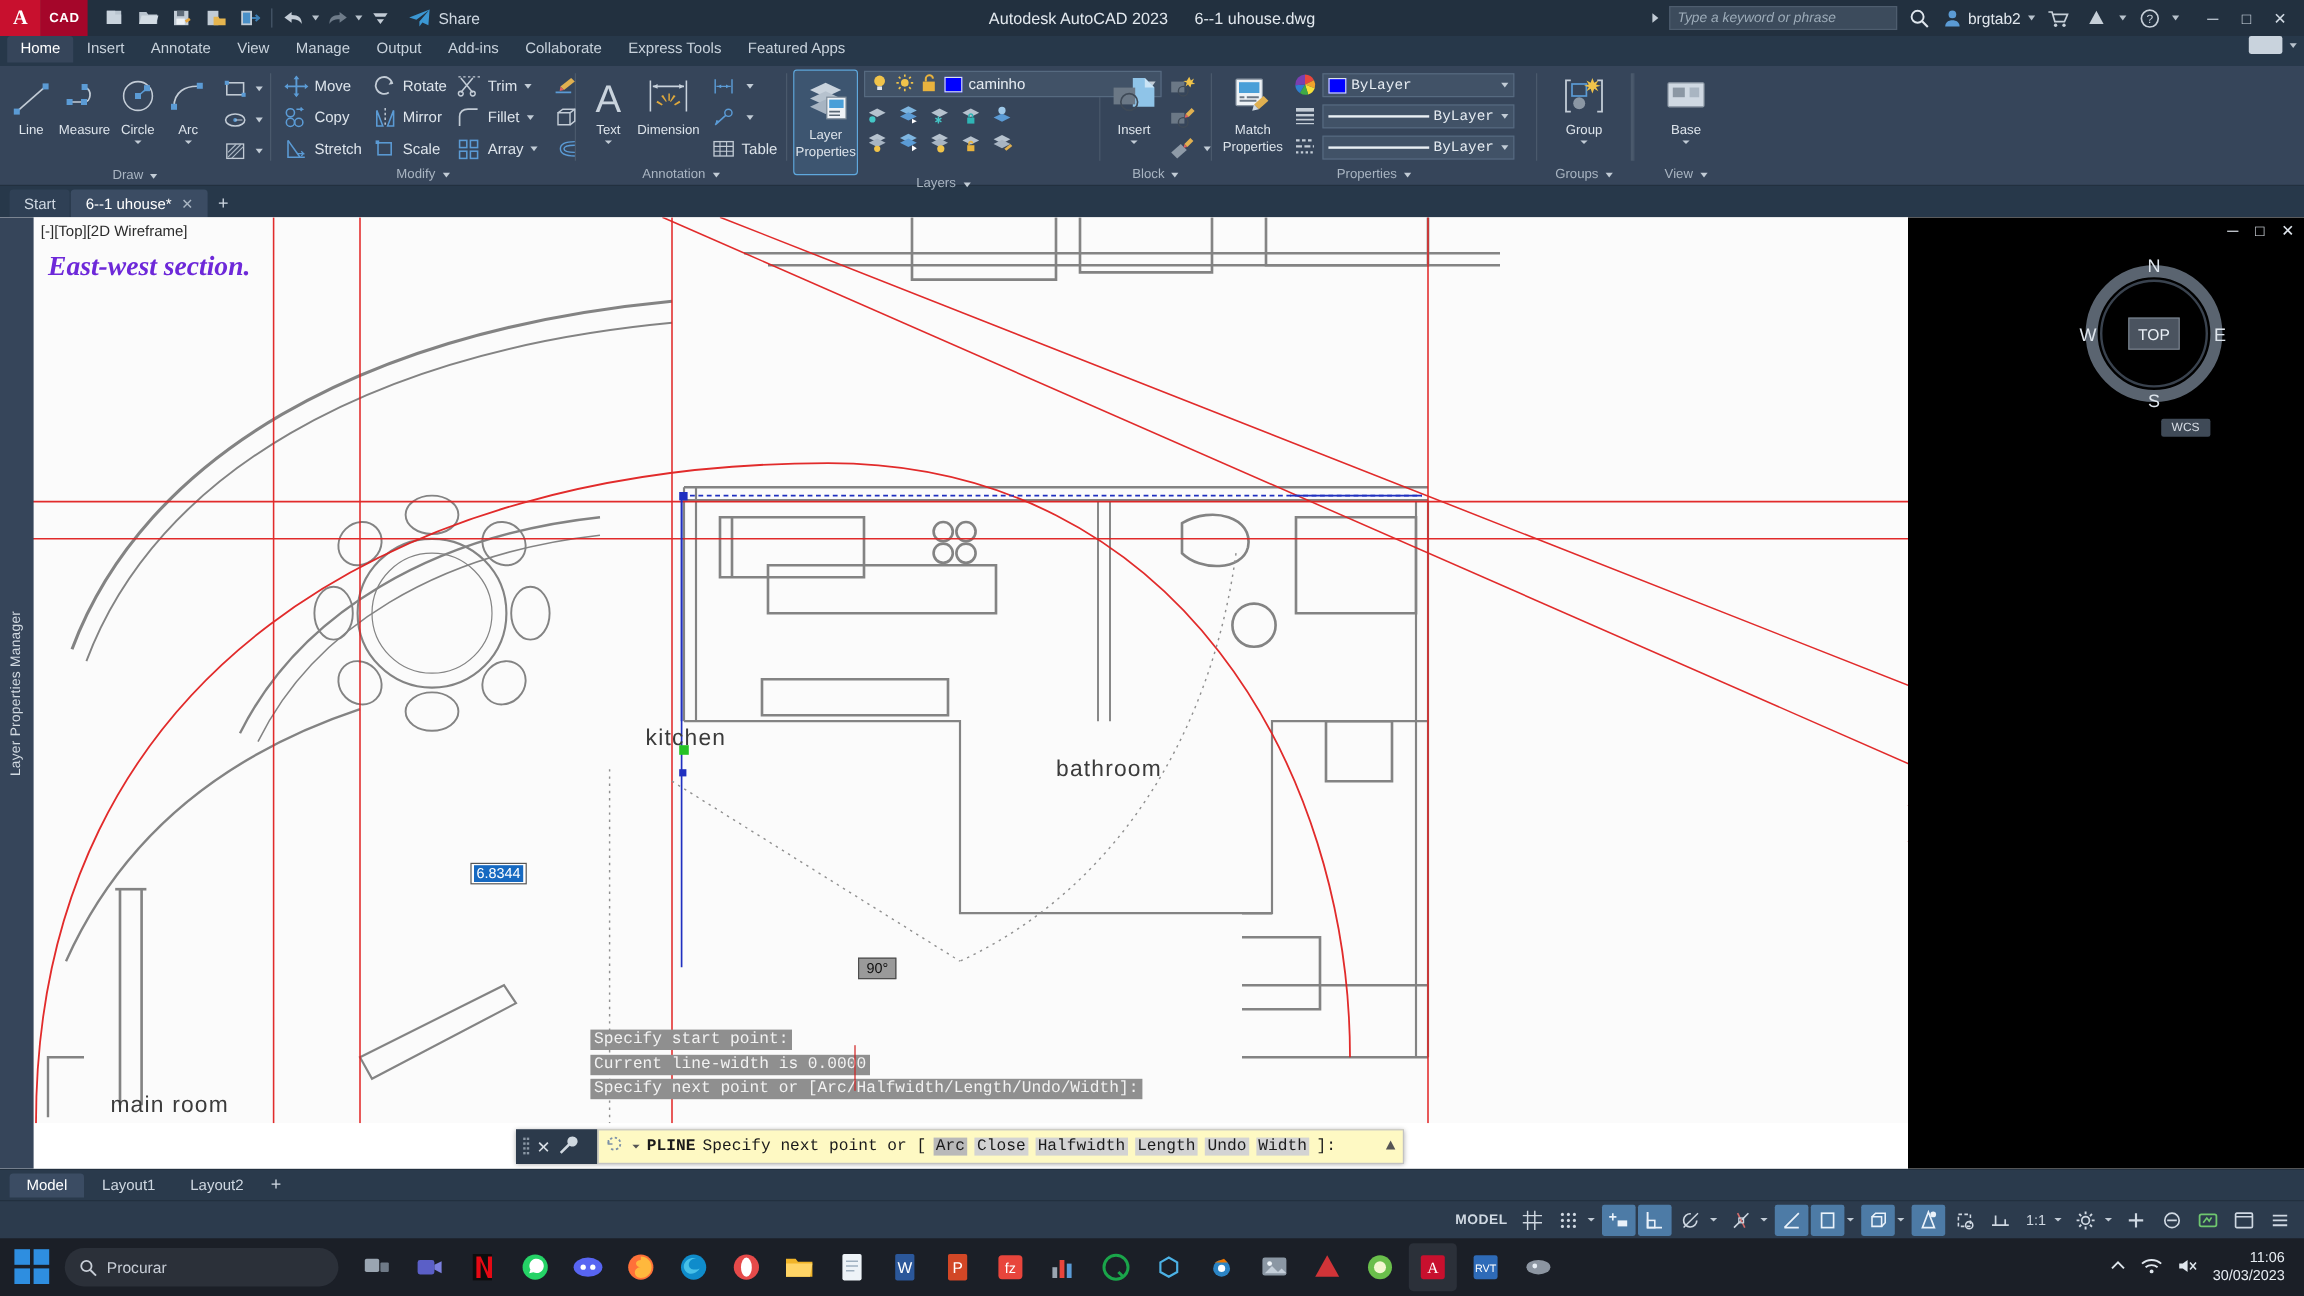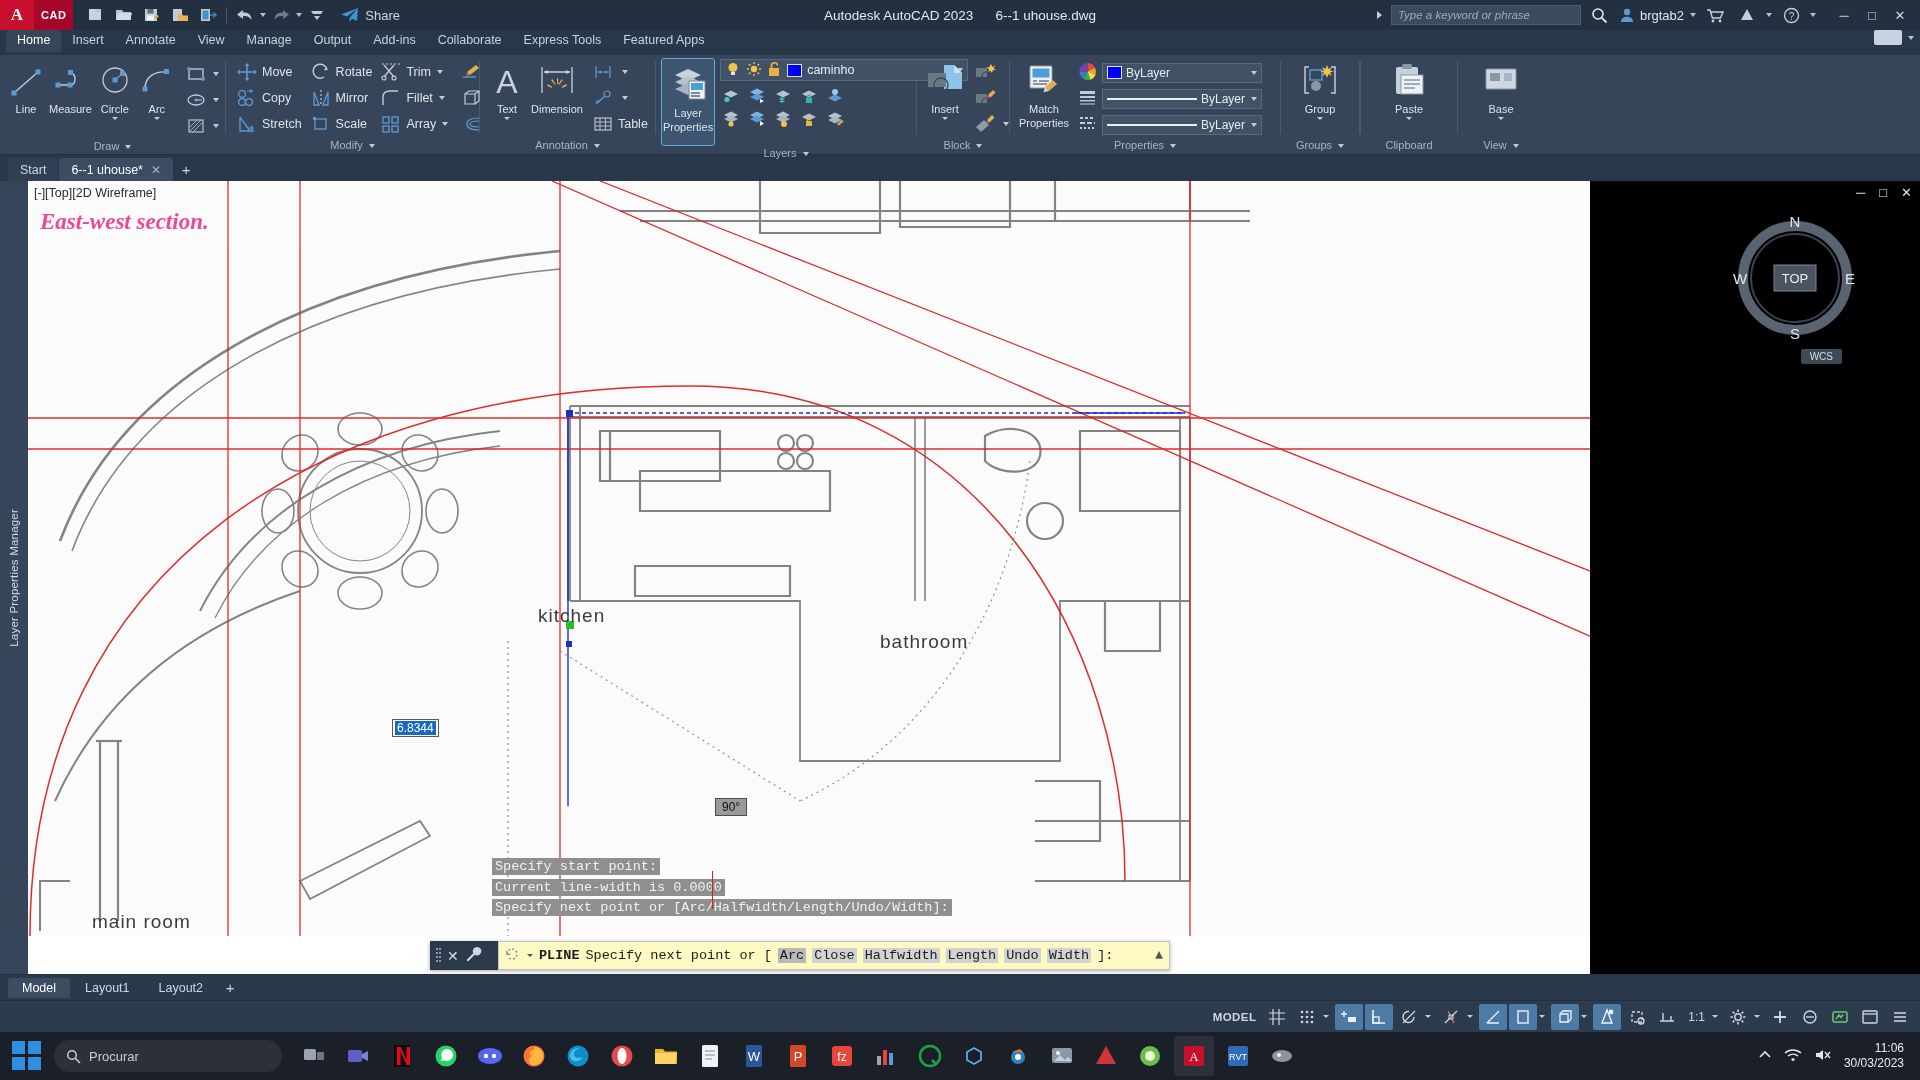--- a/index.html
+++ b/index.html
@@ -93,21 +93,21 @@
   .layer-ctl{
     display:flex;align-items:center;gap:5px;height:22px;background:#415267;
     border:1px solid #566a80; padding:0 4px; width:248px;
   }
   .layer-ctl .lname{ font-size:12.5px;color:#e6ecf2; flex:1; }
   .swatch{ width:15px;height:13px;border:1px solid #d9e1e8; }
   .icon-grid{ display:flex; flex-direction:column; gap:3px; margin-top:3px;}
   .icon-row{ display:flex; gap:4px; }
   .licon{ width:22px;height:20px;display:flex;align-items:center;justify-content:center;border-radius:2px;}
 
-  .prop-row{ display:flex;align-items:center;gap:5px;height:23px; }
+  .prop-row{ display:flex;align-items:flex-start;gap:5px;height:23px;font-family:Liberation Mono, monospace; }
   .prop-combo{
     width:160px;height:20px;background:#415267;border:1px solid #566a80;
     display:flex;align-items:center;justify-content:space-between;padding:0 4px;gap:4px;
     font-size:12px;color:#e6ecf2;
   }
   .prop-combo .txt{ white-space:nowrap; }
   .lw-line{ flex:1; height:0; border-top:2px solid #e9eff4; min-width:40px;}
 
   
   .filetabs{
@@ -855,37 +855,20 @@
       </div>
       <div class="panel-title">
         <span>Groups</span>
           <span class="caret"></span>
       </div>
     </div>
     <div class="panel-sep"></div>
 
     <div class="panel-sep"></div>
 
-    <div class="panel" style="width:96px;">
-      <div class="panel-body" style="justify-content:center;">
-        <div class="big-btn" style="width:56px;">
-          <svg class="ic" width="42" height="38" viewBox="0 0 42 38">
-              <rect x="8" y="4" width="22" height="27" rx="2" fill="#c7d1db"></rect>
-              <rect x="14" y="1" width="10" height="5" rx="1.5" fill="#8b97a4"></rect>
-              <rect x="13" y="12" width="22" height="19" fill="#eef2f6" stroke="#8b97a4"></rect>
-              <path d="M16 17h16M16 21h16M16 25h11" stroke="#8b97a4" stroke-width="1.4"></path>
-            </svg>
-          <span class="lbl">Paste</span>
-          <span class="caret-sm"></span>
-        </div>
-      </div>
-      <div class="panel-title">
-        <span>Clipboard</span>
-      </div>
-    </div>
     <div class="panel-sep"></div>
 
     <div class="panel" style="width:86px;">
       <div class="panel-body" style="justify-content:center;">
         <div class="big-btn" style="width:54px;">
           <svg class="ic" width="42" height="38" viewBox="0 0 42 38">
               <rect x="6" y="6" width="30" height="20" rx="1" fill="#cfd8e2" stroke="#8b97a4"></rect>
               <rect x="10" y="10" width="10" height="8" fill="#8b97a4"></rect>
               <path d="M24 10h8v8h-8z" fill="#a9b5c2"></path>
             </svg>
@@ -1000,21 +983,21 @@
 
       <g stroke="#909090" stroke-width="1.2" fill="none" stroke-dasharray="2 4">
         <path d="M508 460 L508 755"></path>
         <path d="M1030 280 C 1010 430, 930 560, 800 620"></path>
         <path d="M560 470 L800 620"></path>
       </g>
 
       <rect x="566" y="440" width="8" height="8" fill="#25c225"></rect>
     </svg>
 
-    <div style="position:absolute;left:40px;top:28px;font-family:'Liberation Serif',serif;font-style:italic;font-weight:bold;font-size:23px;color:#ec4899;z-index:20;">East-west section.</div>
+    <div style="position:absolute;left:40px;top:28px;font-family:'Liberation Serif',serif;font-style:italic;font-weight:bold;font-size:23px;color:#6d28d9;z-index:20;">East-west section.</div>
     <div style="position:absolute;left:538px;top:424px;font-size:19px;color:#3b3b3b;letter-spacing:1px;z-index:20;">kitchen</div>
     <div style="position:absolute;left:880px;top:450px;font-size:19px;color:#3b3b3b;letter-spacing:1px;z-index:20;">bathroom</div>
     <div style="position:absolute;left:92px;top:730px;font-size:19px;color:#3b3b3b;letter-spacing:1px;z-index:20;">main room</div>
 
     <div class="dyn-input" style="left:392px;top:538px;">
       <span class="hl">6.8344</span>
     </div>
 
     <div class="dyn-angle" style="left:715px;top:617px;">90°</div>
 

